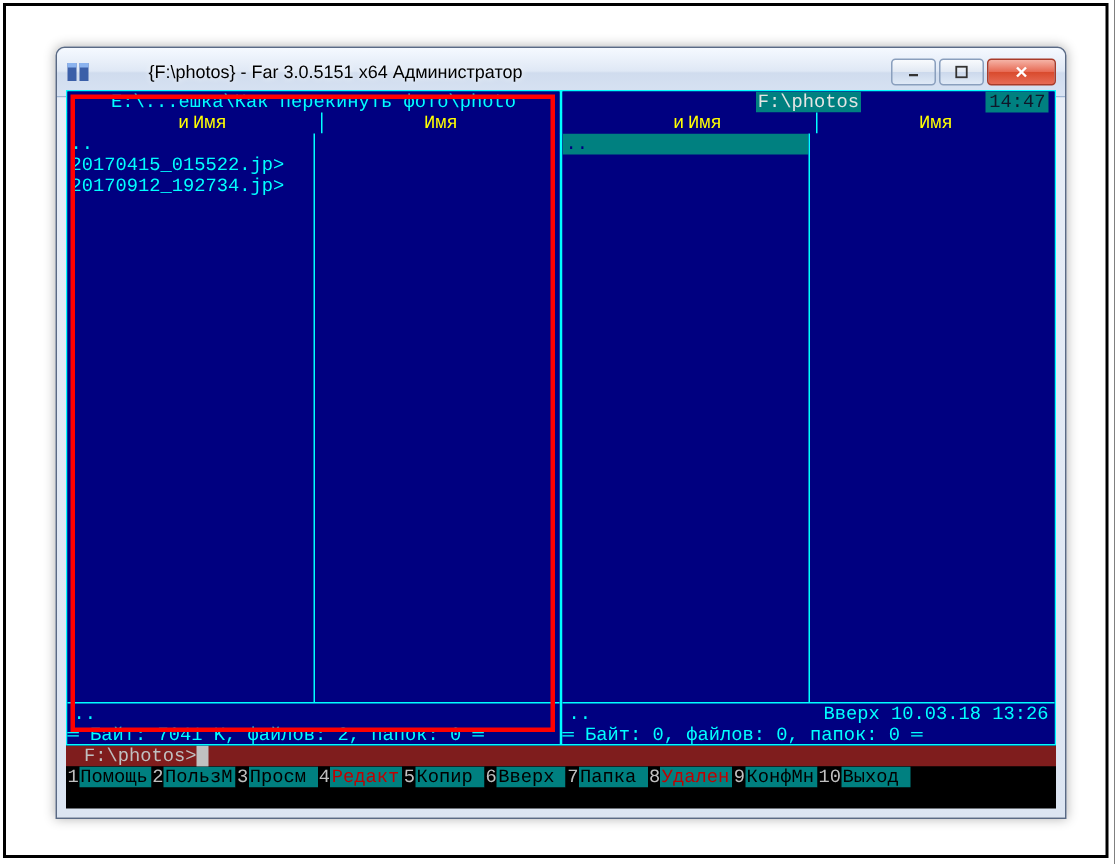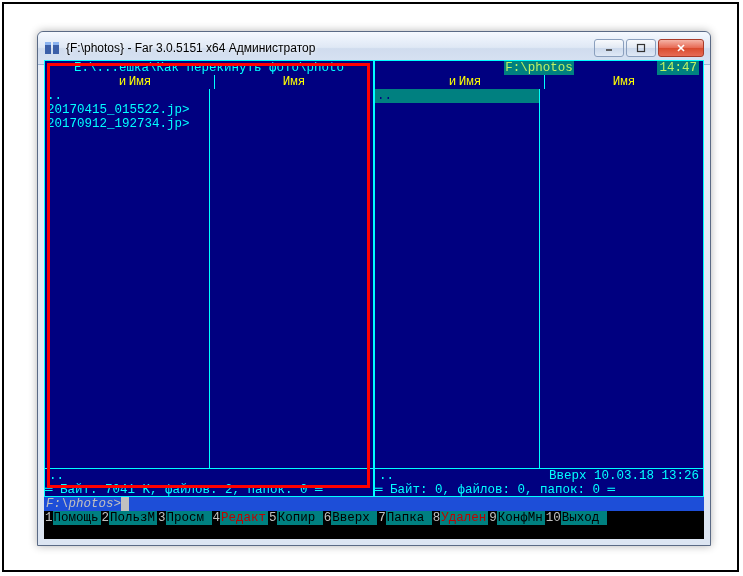--- a/index.html
+++ b/index.html
@@ -1,48 +1,48 @@
 <!DOCTYPE html>
 <html><head>
 <meta charset="utf-8">
 <style>
 * { margin: 0; padding: 0; box-sizing: border-box; font-family: "Consolas", "Courier New", monospace; }
 body { width: 743px; height: 576px; background: #fff; position: relative; }
 .outer-border { position: absolute; top: 2px; left: 2px; width: 737px; height: 570px; border: 2px solid #000; }
 .win7-frame { position: absolute; top: 31px; left: 37px; width: 674px; height: 515px; background: linear-gradient(to bottom, #e8eef7 0%, #dce5f2 100%); border: 1px solid #5a6a85; border-radius: 6px 6px 0 0; box-shadow: 0 0 8px rgba(0,0,0,.3); }
-.titlebar { height: 28px; display: flex; align-items: center; padding: 16px 6px; background: linear-gradient(to bottom, #f5f9ff 0%, #dfe8f5 48%, #d0dcee 52%, #d8e3f3 100%); border-bottom: 1px solid #9fb6d4; border-radius: 6px 6px 0 0; }
+.titlebar { height: 28px; display: flex; align-items: center; padding: 16px 6px; background: linear-gradient(to bottom, #f5f9ff 0%, #dfe8f5 48%, #d0dcee 52%, #d8e3f3 100%); border-bottom: 1px solid #9fb6d4; border-radius: 6px 6px 0 0; gap: 33px; }
 .titlebar .icon { width: 16px; height: 16px; margin-right: 6px; display: inline-flex; align-items: center; justify-content: center; }
 .titlebar .title { font-family: "Segoe UI", sans-serif; font-size: 12px; color: #000; flex: 1; text-shadow: 0 0 4px #fff; }
 .win-controls { display: flex; gap: 2px; margin-left: auto; }
 .win-btn { width: 30px; height: 18px; background: linear-gradient(to bottom, #f8fafd 0%, #e2e9f3 48%, #ccd9ec 52%, #dfe9f6 100%); border: 1px solid #8a9fbd; border-radius: 3px; display: flex; align-items: center; justify-content: center; font-family: "Segoe UI Symbol", sans-serif; font-size: 10px; cursor: default; }
 .win-btn.close { width: 46px; background: linear-gradient(to bottom, #f5b3a6 0%, #e76b55 48%, #d94b2e 52%, #e76b55 100%); border-color: #a83b2a; color: #fff; }
 .console { position: absolute; top: 28px; left: 6px; right: 6px; bottom: 6px; background: #000; font-size: 12.5px; line-height: 14px; color: #00ffff; overflow: hidden; }
 .panels { display: flex; height: calc(100% - 42px); }
 .panel { flex: 1; background: #000080; position: relative; }
 .panel-border-outer { position: absolute; inset: 0; border: 1px solid #00ffff; }
 .panel-inner { position: absolute; inset: 1px; }
 .panel.left { margin-right: 0; }
 .highlight { position: absolute; top: 3px; left: 3px; right: 4px; height: 425px; border: 3px solid #ff0000; pointer-events: none; z-index: 10; }
 .panel-header { height: 14px; background: #000080; color: #00ffff; text-align: center; white-space: pre; overflow: hidden; }
-.panel-header.right .path-seg { background: #008080; color: #bef264; padding: 0 1px; }
-.clock { position: absolute; right: 4px; top: 0; background: #008080; color: #bef264; padding: 0 2px; }
+.panel-header.right .path-seg { background: #008080; color: #e5e5e5; padding: 0 1px; }
+.clock { position: absolute; right: 4px; top: 0; background: #008080; color: #0f172a; padding: 0 2px; }
 .col-headers { display: flex; height: 14px; background: #000080; color: #ffff00; }
 .col { flex: 1; text-align: center; border-left: 1px solid #00ffff; }
 .col:first-child { border-left: none; padding-left: 11px; }
 .col .short { width: 10px; display: inline-block; text-align: left; }
 .file-area { position: absolute; top: 28px; left: 0; right: 0; bottom: 28px; background: #000080; display: flex; }
 .file-col { flex: 1; border-left: 1px solid #00ffff; overflow: hidden; }
 .file-col:first-child { border-left: none; }
 .file-line { height: 14px; white-space: pre; color: #00ffff; padding-left: 2px; }
 .file-line.selected { background: #008080; color: #000080; }
 .panel-footer { position: absolute; bottom: 0; left: 0; right: 0; height: 28px; border-top: 1px solid #00ffff; background: #000080; }
 .footer-line1 { height: 14px; color: #00ffff; display: flex; padding: 0 4px; white-space: pre; }
 .footer-spacer { flex: 1; }
 .footer-line2 { height: 14px; color: #00ffff; white-space: pre; }
-.cmdline { height: 14px; background: #1d4ed8; color: #c0c0c0; padding-left: 2px; white-space: pre; font-style: italic; }
+.cmdline { height: 14px; background: #7f1d1d; color: #c0c0c0; padding-left: 12px; white-space: pre; }
 .cmdline .cursor { background: #c0c0c0; color: #000; }
 .keybar { height: 14px; background: #000; display: flex; white-space: nowrap; overflow: hidden; }
 .keybar .key { display: flex; }
 .keybar .kn { color: #c0c0c0; background: #000; padding: 0 0 0 1px; }
 .keybar .kl { background: #008080; color: #000000; padding: 0 2px 0 1px; min-width: 46px; }
 .keybar .kl.right-accent { color: #c00000; }
 </style>
 </head>
 <body>
 

